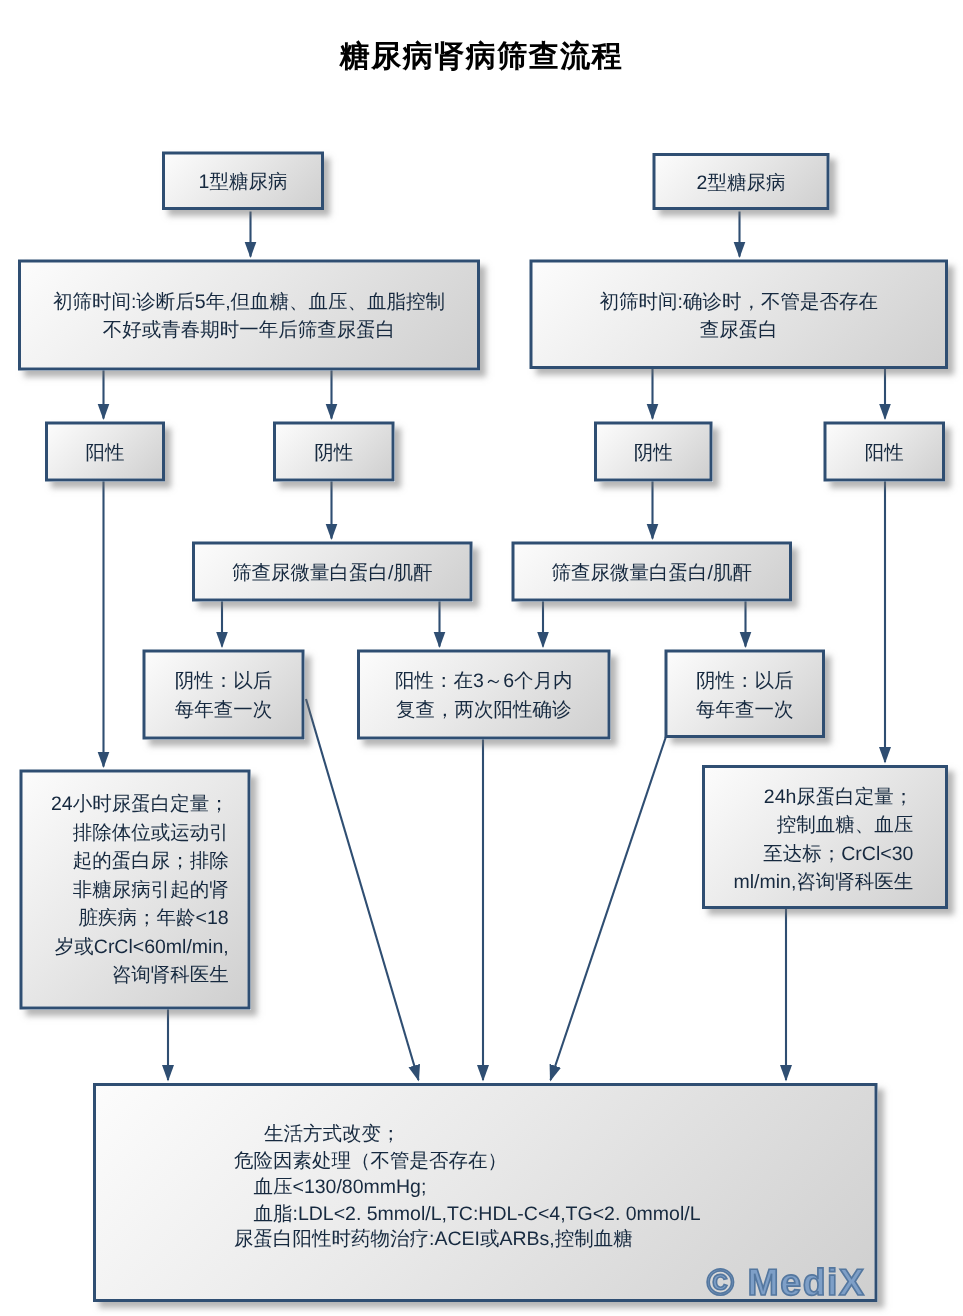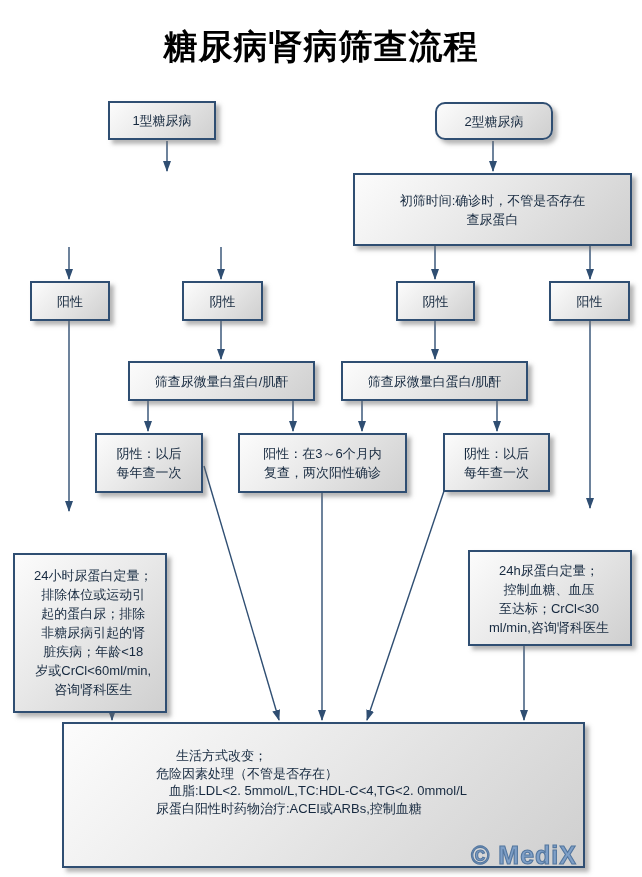--- a/index.html
+++ b/index.html
@@ -2,36 +2,36 @@
 <html><head>
 <meta charset="utf-8">
 <style>
   html,body{margin:0;padding:0;background:#fff;}
   #canvas{
     position:relative;width:642px;height:877px;background:#ffffff;overflow:hidden;
     font-family:"Liberation Sans","DejaVu Sans",sans-serif;color:#16293f;
   }
   #page-title{
     position:absolute;top:24px;left:0;width:642px;text-align:center;
-    font-size:34px;font-weight:bold;color:#000;letter-spacing:1px;margin:0;
+    font-size:20px;font-weight:bold;color:#000;letter-spacing:1px;margin:0;
   }
   #arrows{position:absolute;top:0;left:0;z-index:1;}
   .node{
     position:absolute;box-sizing:border-box;z-index:2;
     background:linear-gradient(135deg,#fcfcfc 0%,#e9e9e9 45%,#cfcfcf 100%);
     border:2px solid #2f4e72;
     box-shadow:4px 4px 4px rgba(110,110,110,0.5);
     display:flex;align-items:center;justify-content:center;
     text-align:center;font-size:13px;line-height:19px;
     white-space:pre-line;color:#16293f;
   }
-  .node.left-text{justify-content:flex-start;text-align:center;align-items:flex-start;margin-top:40px;}
+  .node.left-text{justify-content:flex-start;text-align:right;align-items:flex-start;}
   
   #n-type1{left:108px;top:101px;width:108px;height:39px;}
-  #n-type2{left:435px;top:102px;width:118px;height:38px;border-radius:10px;}
+  #n-type2{left:435px;top:102px;width:118px;height:38px;}
   #n-s1{left:12px;top:173px;width:308px;height:74px;}
   #n-s2{left:353px;top:173px;width:279px;height:73px;}
   #n-posL{left:30px;top:281px;width:80px;height:40px;}
   #n-negL{left:182px;top:281px;width:81px;height:40px;}
   #n-negR{left:396px;top:281px;width:79px;height:40px;}
   #n-posR{left:549px;top:281px;width:81px;height:40px;}
   #n-screenL{left:128px;top:361px;width:187px;height:40px;}
   #n-screenR{left:341px;top:361px;width:187px;height:40px;}
   #n-negresL{left:95px;top:433px;width:108px;height:60px;}
   #n-posresM{left:238px;top:433px;width:169px;height:60px;}
@@ -84,20 +84,22 @@
       <line x1="204" y1="466" x2="279" y2="720" marker-end="url(#ah)"></line>
       <line x1="322" y1="493" x2="322" y2="720" marker-end="url(#ah)"></line>
       <line x1="444" y1="491" x2="367" y2="720" marker-end="url(#ah)"></line>
       <line x1="524" y1="598" x2="524" y2="720" marker-end="url(#ah)"></line>
     </g>
   </svg>
 
   <div class="node" id="n-type1">1型糖尿病</div>
   <div class="node" id="n-type2">2型糖尿病</div>
 
+  <div class="node" id="n-s1">初筛时间:诊断后5年,但血糖、血压、血脂控制
+不好或青春期时一年后筛查尿蛋白</div>
   <div class="node" id="n-s2">初筛时间:确诊时，不管是否存在
 查尿蛋白</div>
 
   <div class="node" id="n-posL">阳性</div>
   <div class="node" id="n-negL">阴性</div>
   <div class="node" id="n-negR">阴性</div>
   <div class="node" id="n-posR">阳性</div>
 
   <div class="node" id="n-screenL">筛查尿微量白蛋白/肌酐</div>
   <div class="node" id="n-screenR">筛查尿微量白蛋白/肌酐</div>
@@ -118,19 +120,20 @@
 咨询肾科医生</div>
   <div class="node left-text" id="n-quantR">24h尿蛋白定量；
 控制血糖、血压
 至达标；CrCl&lt;30
 ml/min,咨询肾科医生</div>
 
   <div class="node" id="n-risk">
     <div class="risk-text">
       <div class="risk-line ind-a">生活方式改变；</div>
       <div class="risk-line">危险因素处理（不管是否存在）</div>
+      <div class="risk-line ind-b">血压&lt;130/80mmHg;</div>
       <div class="risk-line ind-b">血脂:LDL&lt;2. 5mmol/L,TC:HDL-C&lt;4,TG&lt;2. 0mmol/L</div>
       <div class="risk-line">尿蛋白阳性时药物治疗:ACEI或ARBs,控制血糖</div>
     </div>
     <div id="watermark">© MediX</div>
   </div>
 
 </div>
 
 </body></html>

